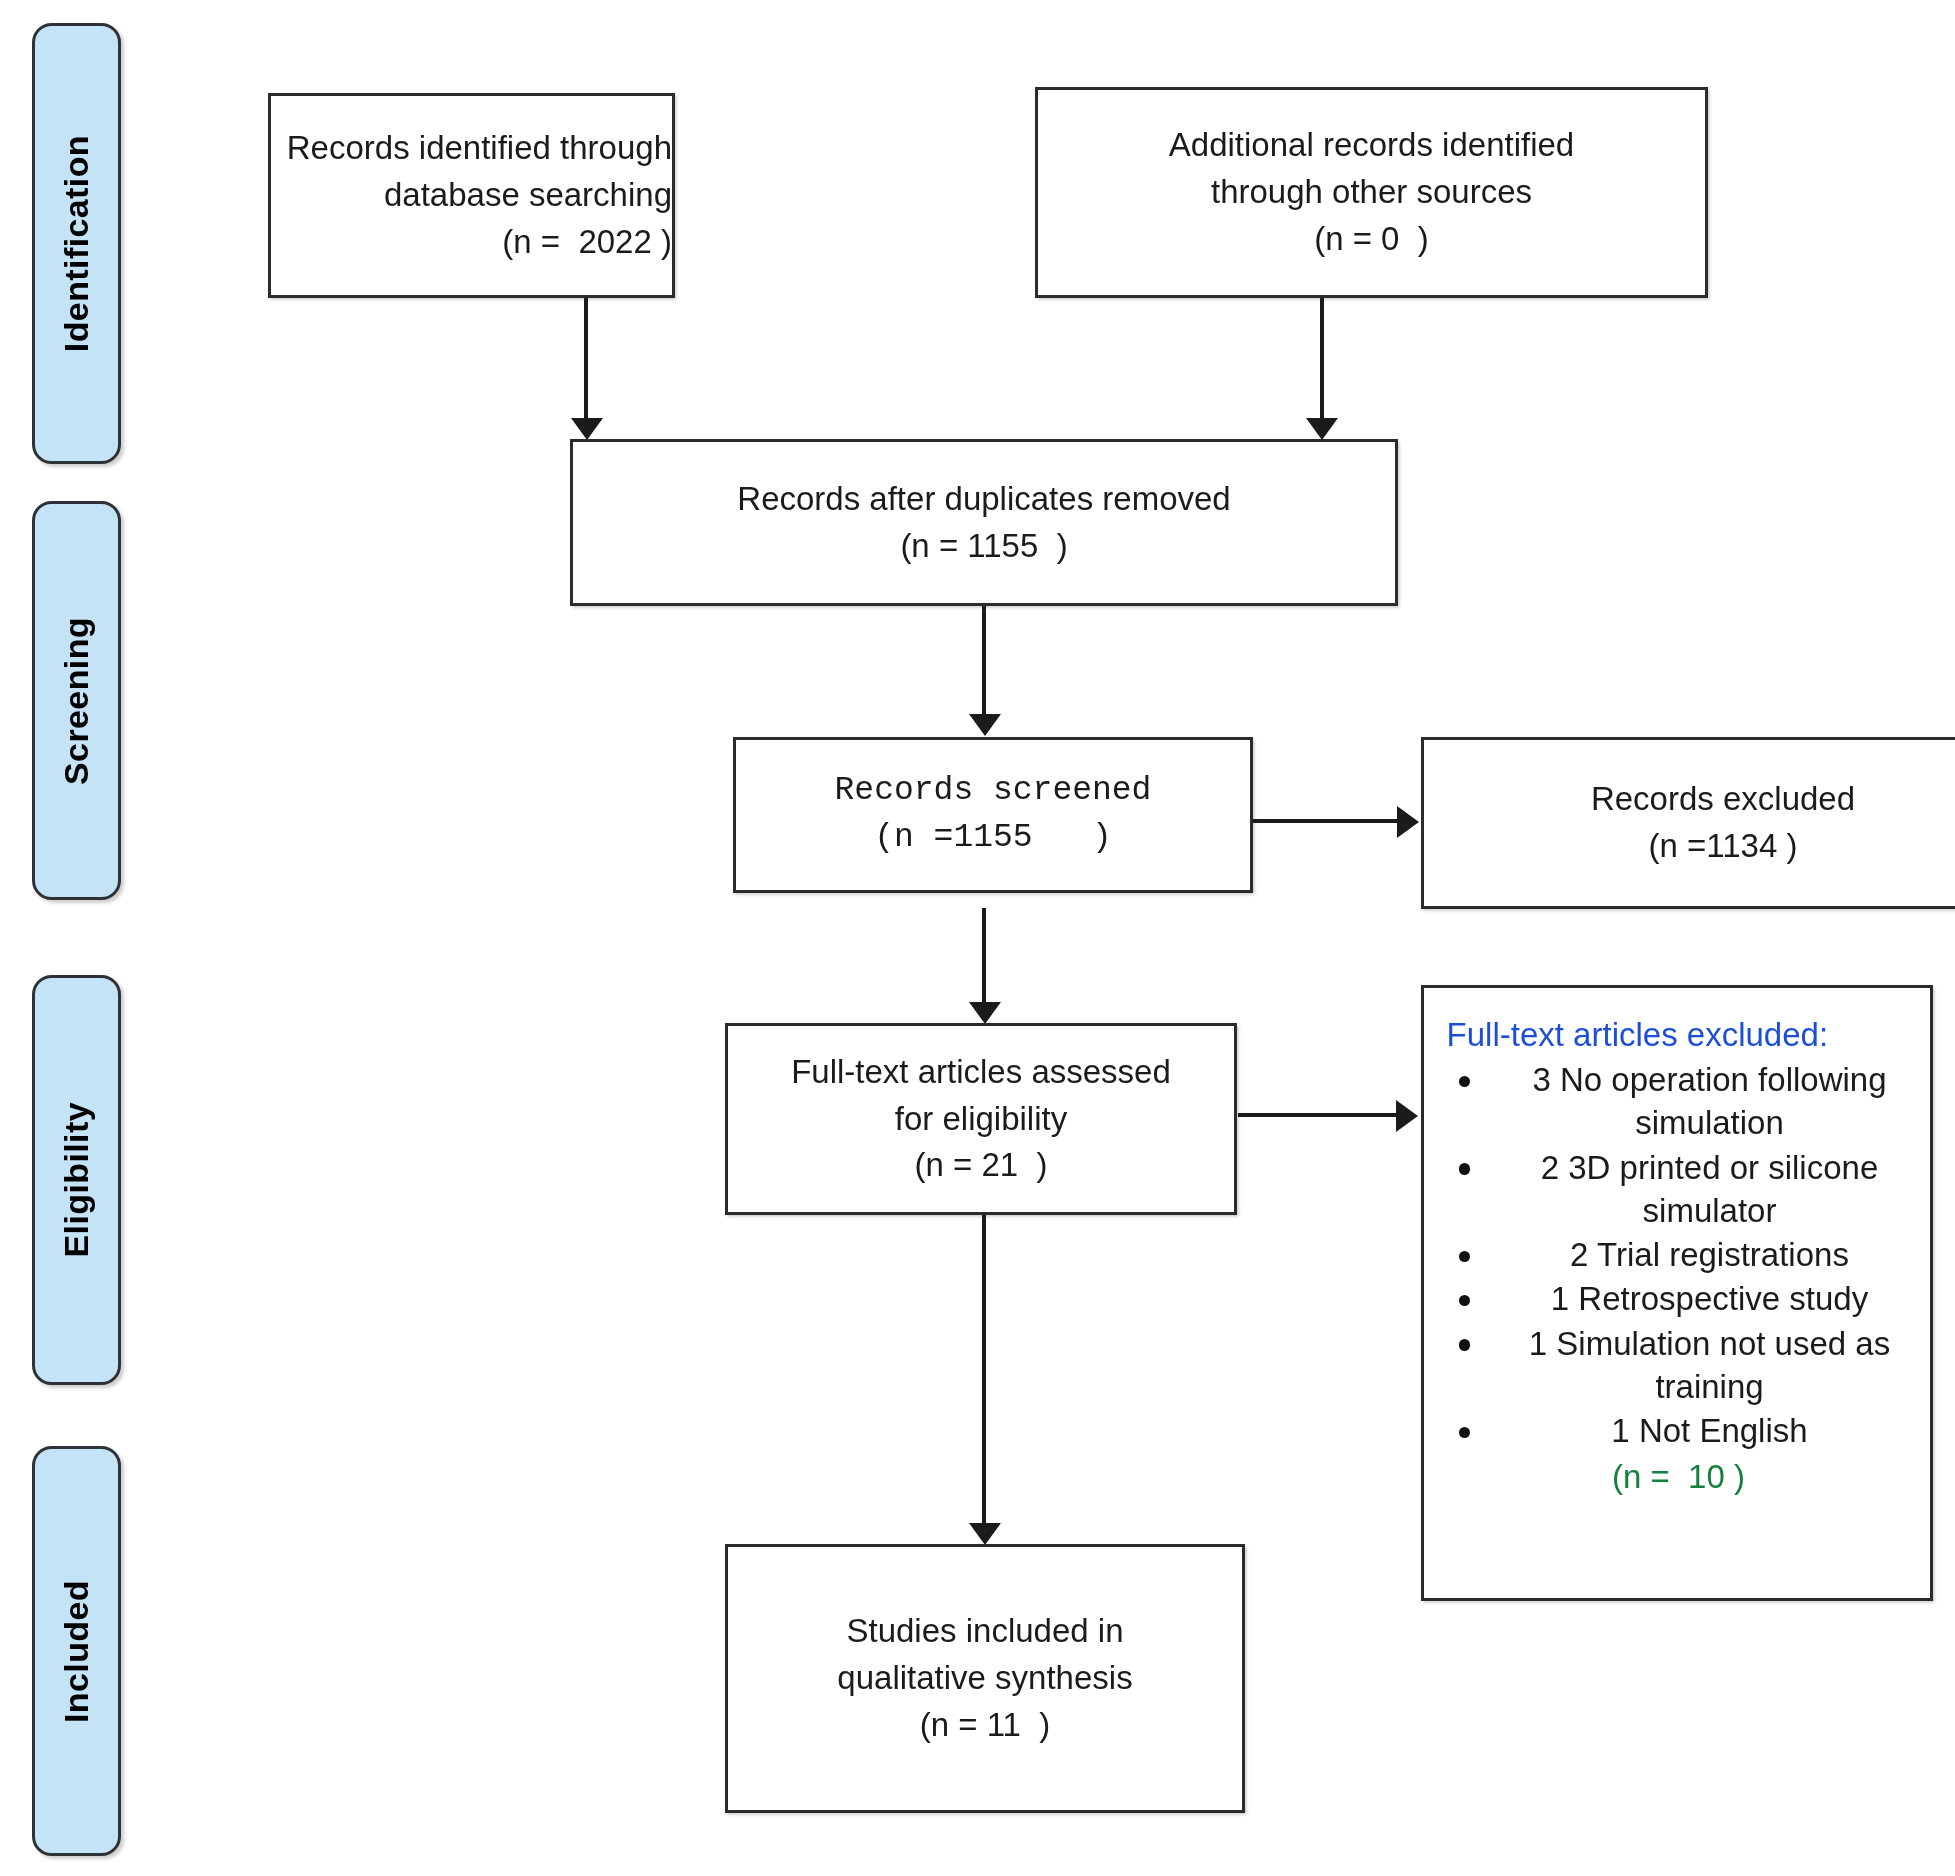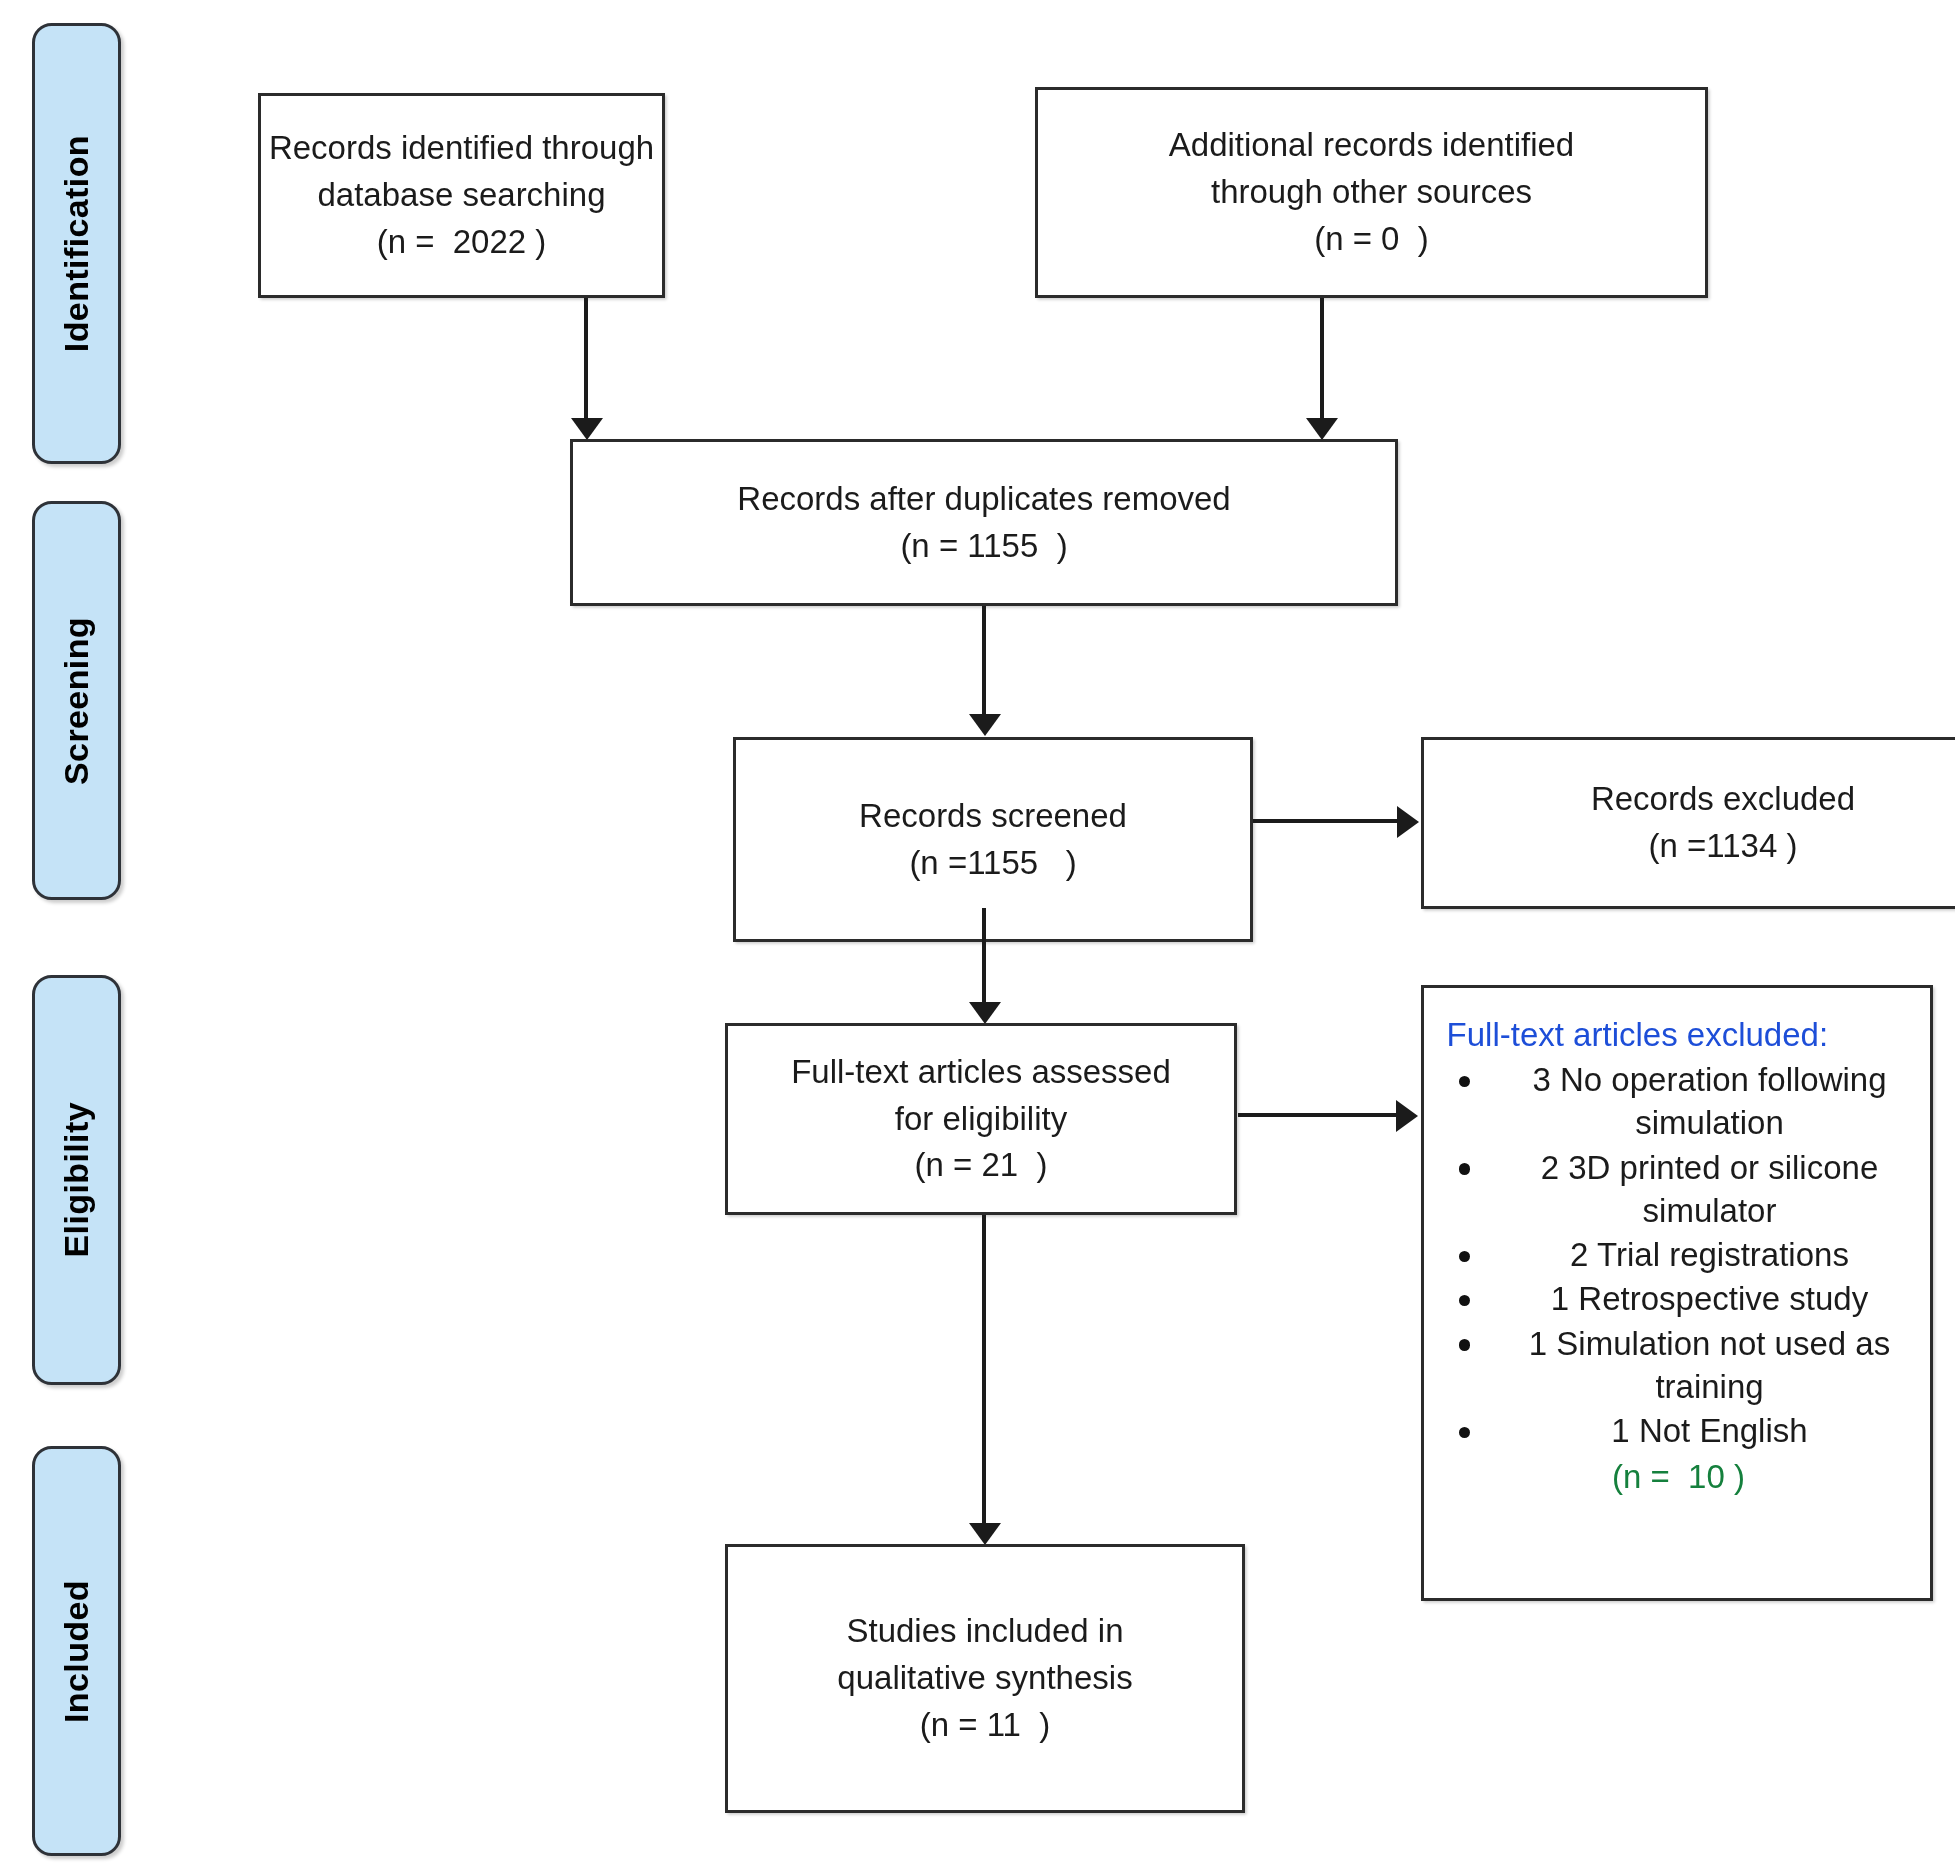--- a/index.html
+++ b/index.html
@@ -148,21 +148,21 @@
   </div>
 
   <div class="stage-bar" style="left:32px; top:975px; width:89px; height:410px; background:#c5e3f7;">
     <span class="stage-label">Eligibility</span>
   </div>
 
   <div class="stage-bar" style="left:32px; top:1446px; width:89px; height:410px; background:#c5e3f7;">
     <span class="stage-label">Included</span>
   </div>
 
-  <div class="flow-box" style="left:258px; top:93px; width:407px; height:205px;">
+  <div class="flow-box" style="left:268px; top:93px; width:407px; height:205px;align-items:flex-end;">
     <div class="line">Records identified through</div>
     <div class="line">database searching</div>
     <div class="line">(n =  2022 )</div>
   </div>
 
   <div class="flow-box" style="left:1035px; top:87px; width:673px; height:211px;">
     <div class="line">Additional records identified</div>
     <div class="line">through other sources</div>
     <div class="line">(n = 0  )</div>
   </div>
@@ -174,21 +174,21 @@
   <div class="arrow-down" style="left:1306px; top:418px;"></div>
 
   <div class="flow-box" style="left:570px; top:439px; width:828px; height:167px;">
     <div class="line">Records after duplicates removed</div>
     <div class="line">(n = 1155  )</div>
   </div>
 
   <div class="v-line" style="left:982px; top:606px; height:109px;"></div>
   <div class="arrow-down" style="left:969px; top:714px;"></div>
 
-  <div class="flow-box" style="left:733px; top:737px; width:520px; height:205px;">
+  <div class="flow-box" style="left:733px; top:737px; width:520px; height:156px;font-family:Liberation Mono, monospace;">
     <div class="line">Records screened</div>
     <div class="line">(n =1155   )</div>
   </div>
 
   <div class="flow-box" style="left:1421px; top:737px; width:604px; height:172px;">
     <div class="line">Records excluded</div>
     <div class="line">(n =1134 )</div>
   </div>
 
   <div class="h-line" style="left:1253px; top:819px; width:147px;"></div>

